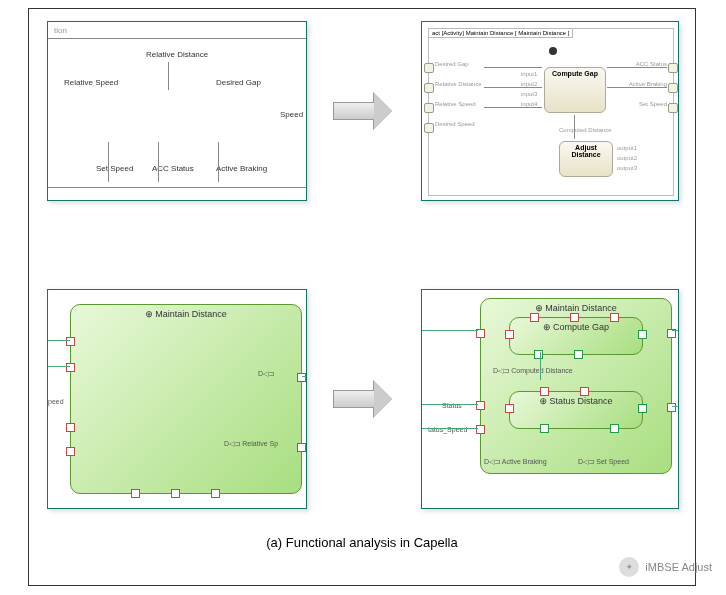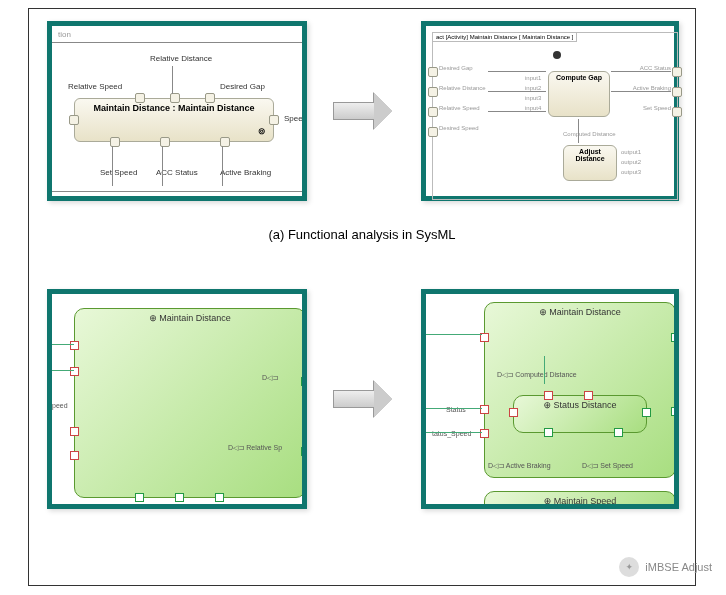--- a/index.html
+++ b/index.html
@@ -1,18 +1,18 @@
 <!DOCTYPE html>
 <html><head>
 <meta charset="utf-8">
 <style>
 *{box-sizing:border-box;margin:0;padding:0}
 body{width:726px;height:595px;background:#fff;font-family:Arial,sans-serif;font-size:10px;position:relative}
 .frame{position:absolute;left:28px;top:8px;width:668px;height:578px;border:1.5px solid #333}
-.panel{position:absolute;border:5px solid #0f766e;background:#fff;box-shadow:2px 2px 5px rgba(0,0,0,.15)}
+.panel{position:absolute;border:1px solid #0f766e;background:#fff;box-shadow:2px 2px 5px rgba(0,0,0,.15)}
 .caption{position:absolute;font-size:13px;color:#000;text-align:center;width:100%}
 .arrow{position:absolute;width:60px;height:36px}
 .arrow-body{position:absolute;left:0;top:9px;width:42px;height:18px;background:linear-gradient(#eee,#ccc);border:1px solid #999}
 .arrow-head{position:absolute;left:41px;top:0;width:0;height:0;border-left:18px solid #ccc;border-top:18px solid transparent;border-bottom:18px solid transparent}
 .arrow-head::before{content:'';position:absolute;left:-19px;top:-19px;width:0;height:0;border-left:19px solid #999;border-top:19px solid transparent;border-bottom:19px solid transparent;z-index:-1}
 .sysml-block{position:absolute;background:linear-gradient(#faf8f0,#e8e2c8);border:1px solid #aa9;border-radius:6px;font-size:9px;font-weight:bold;text-align:center;padding:4px}
 .pin{position:absolute;width:10px;height:10px;background:#f5f2e5;border:1px solid #998;border-radius:2px}
 .pinlabel{position:absolute;font-size:8px;color:#333;white-space:nowrap}
 .capella-block{position:absolute;background:linear-gradient(135deg,#e8f8d8,#a8de80);border:1.5px solid #5a9930;border-radius:10px;font-size:9px;padding:4px}
 .capella-title{font-size:9px;text-align:center;color:#333}
@@ -29,32 +29,20 @@
 .dot{position:absolute;width:8px;height:8px;border-radius:50%;background:#333}
 </style>
 </head>
 <body>
 
 <div class="frame">
 
   <div class="panel" style="left:18px;top:12px;width:260px;height:180px;overflow:hidden">
     <div class="tinylabel" style="left:6px;top:4px;font-size:8px">tion</div>
     <div class="line" style="left:0;top:16px;width:260px;height:1px"></div>
-    <div class="sysml-block" style="left:22px;top:72px;width:200px;height:44px">
-      <span>Maintain Distance : Maintain Distance</span>
-      <div style="position:absolute;right:8px;bottom:4px;font-size:8px">⦾</div>
-      <div class="pin" style="left:60px;top:-6px"></div>
-      <div class="pin" style="left:95px;top:-6px"></div>
-      <div class="pin" style="left:130px;top:-6px"></div>
-      <div class="pin" style="left:-6px;top:16px"></div>
-      <div class="pin" style="right:-6px;top:16px"></div>
-      <div class="pin" style="left:35px;bottom:-6px"></div>
-      <div class="pin" style="left:85px;bottom:-6px"></div>
-      <div class="pin" style="left:145px;bottom:-6px"></div>
-    </div>
     <div class="pinlabel" style="left:98px;top:28px">Relative Distance</div>
     <div class="pinlabel" style="left:16px;top:56px">Relative Speed</div>
     <div class="pinlabel" style="left:168px;top:56px">Desired Gap</div>
     <div class="pinlabel" style="left:232px;top:88px">Speed</div>
     <div class="pinlabel" style="left:48px;top:142px">Set Speed</div>
     <div class="pinlabel" style="left:104px;top:142px">ACC Status</div>
     <div class="pinlabel" style="left:168px;top:142px">Active Braking</div>
     <div class="line" style="left:120px;top:40px;width:1px;height:28px"></div>
     <div class="line" style="left:60px;top:120px;width:1px;height:40px"></div>
     <div class="line" style="left:110px;top:120px;width:1px;height:40px"></div>
@@ -101,21 +89,20 @@
       <div class="line" style="left:178px;top:58px;width:60px;height:1px"></div>
       <div class="line" style="left:145px;top:86px;width:1px;height:24px"></div>
     </div>
   </div>
 
   <div class="arrow" style="left:304px;top:84px">
     <div class="arrow-body"></div>
     <div class="arrow-head"></div>
   </div>
 
-  <div class="caption" style="top:218px">(a) Functional analysis in SysML</div>
 
   <div class="panel" style="left:18px;top:280px;width:260px;height:220px;overflow:hidden">
     <div class="capella-block" style="left:22px;top:14px;width:232px;height:190px">
       <div class="capella-title">⊕ Maintain Distance</div>
       <div class="port in" style="left:-5px;top:32px"></div>
       <div class="port in" style="left:-5px;top:58px"></div>
       <div class="port in" style="left:-5px;top:118px"></div>
       <div class="port in" style="left:-5px;top:142px"></div>
       <div class="port out" style="right:-5px;top:68px"></div>
       <div class="port out" style="right:-5px;top:138px"></div>
@@ -127,55 +114,63 @@
     <div class="dblabel" style="left:210px;top:80px">D◁⊐</div>
     <div class="dblabel" style="left:176px;top:150px">D◁⊐ Relative Sp</div>
     <div class="line" style="left:0;top:50px;width:22px;height:1px;background:#4a7"></div>
     <div class="line" style="left:0;top:76px;width:22px;height:1px;background:#4a7"></div>
     <div class="line" style="left:254px;top:86px;width:6px;height:1px;background:#4a7"></div>
   </div>
 
   <div class="panel" style="left:392px;top:280px;width:258px;height:220px;overflow:hidden">
     <div class="capella-block" style="left:58px;top:8px;width:192px;height:176px">
       <div class="capella-title">⊕ Maintain Distance</div>
+      <div class="capella-block" style="left:28px;top:18px;width:134px;height:38px">
+        <div class="capella-title">⊕ Compute Gap</div>
+        <div class="port in" style="left:-5px;top:12px"></div>
+        <div class="port in" style="left:20px;top:-5px"></div>
+        <div class="port in" style="left:60px;top:-5px"></div>
+        <div class="port in" style="left:100px;top:-5px"></div>
+        <div class="port out" style="left:24px;bottom:-5px"></div>
+        <div class="port out" style="left:64px;bottom:-5px"></div>
+        <div class="port out" style="right:-5px;top:12px"></div>
+      </div>
       <div class="capella-block" style="left:28px;top:92px;width:134px;height:38px">
         <div class="capella-title">⊕ Status Distance</div>
         <div class="port in" style="left:-5px;top:12px"></div>
         <div class="port in" style="left:30px;top:-5px"></div>
         <div class="port in" style="left:70px;top:-5px"></div>
         <div class="port out" style="left:30px;bottom:-5px"></div>
         <div class="port out" style="left:100px;bottom:-5px"></div>
         <div class="port out" style="right:-5px;top:12px"></div>
       </div>
       <div class="dblabel" style="left:12px;top:68px">D◁⊐ Computed Distance</div>
       <div class="port in" style="left:-5px;top:30px"></div>
       <div class="port in" style="left:-5px;top:102px"></div>
       <div class="port in" style="left:-5px;top:126px"></div>
       <div class="port out" style="right:-5px;top:30px"></div>
       <div class="port out" style="right:-5px;top:104px"></div>
     </div>
     <div class="dblabel" style="left:20px;top:112px">Status</div>
     <div class="dblabel" style="left:6px;top:136px">tatus_Speed</div>
     <div class="dblabel" style="left:62px;top:168px">D◁⊐ Active Braking</div>
     <div class="dblabel" style="left:156px;top:168px">D◁⊐ Set Speed</div>
-    <div class="capella-block" style="left:58px;top:197px;width:192px;height:30px">
-      <div class="capella-title">⊕ Maintain Speed</div>
-    </div>
     <div class="line" style="left:0;top:40px;width:56px;height:1px;background:#4a7"></div>
     <div class="line" style="left:0;top:114px;width:56px;height:1px;background:#4a7"></div>
     <div class="line" style="left:0;top:138px;width:56px;height:1px;background:#4a7"></div>
     <div class="line" style="left:250px;top:40px;width:8px;height:1px;background:#4a7"></div>
     <div class="line" style="left:250px;top:116px;width:8px;height:1px;background:#4a7"></div>
     <div class="line" style="left:118px;top:62px;width:1px;height:28px;background:#4a7"></div>
   </div>
 
   <div class="arrow" style="left:304px;top:372px">
     <div class="arrow-body"></div>
     <div class="arrow-head"></div>
   </div>
 
+  <div class="caption" style="top:526px">(a) Functional analysis in Capella</div>
 
 </div>
 
 <div class="watermark">
   <div class="wm-icon">✦</div>
   <span>iMBSE Adjust</span>
 </div>
 
 </body></html>

